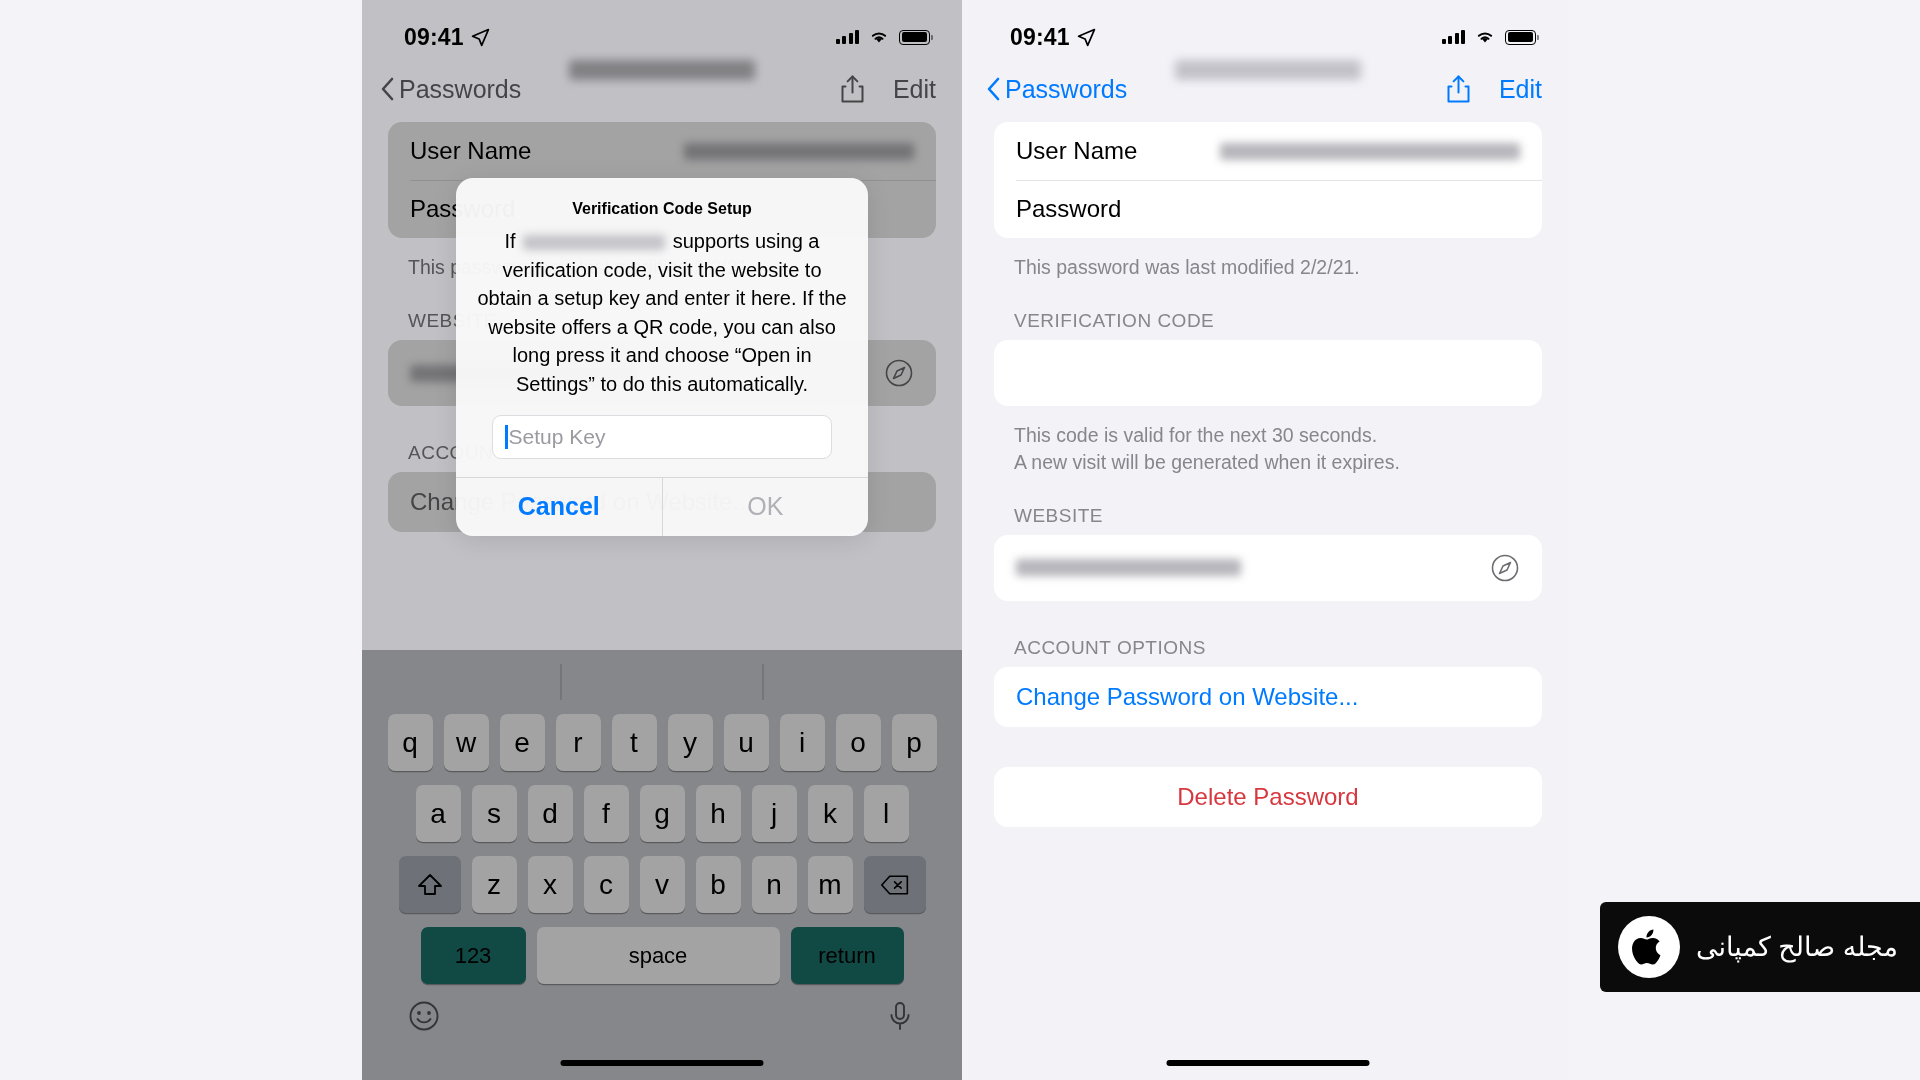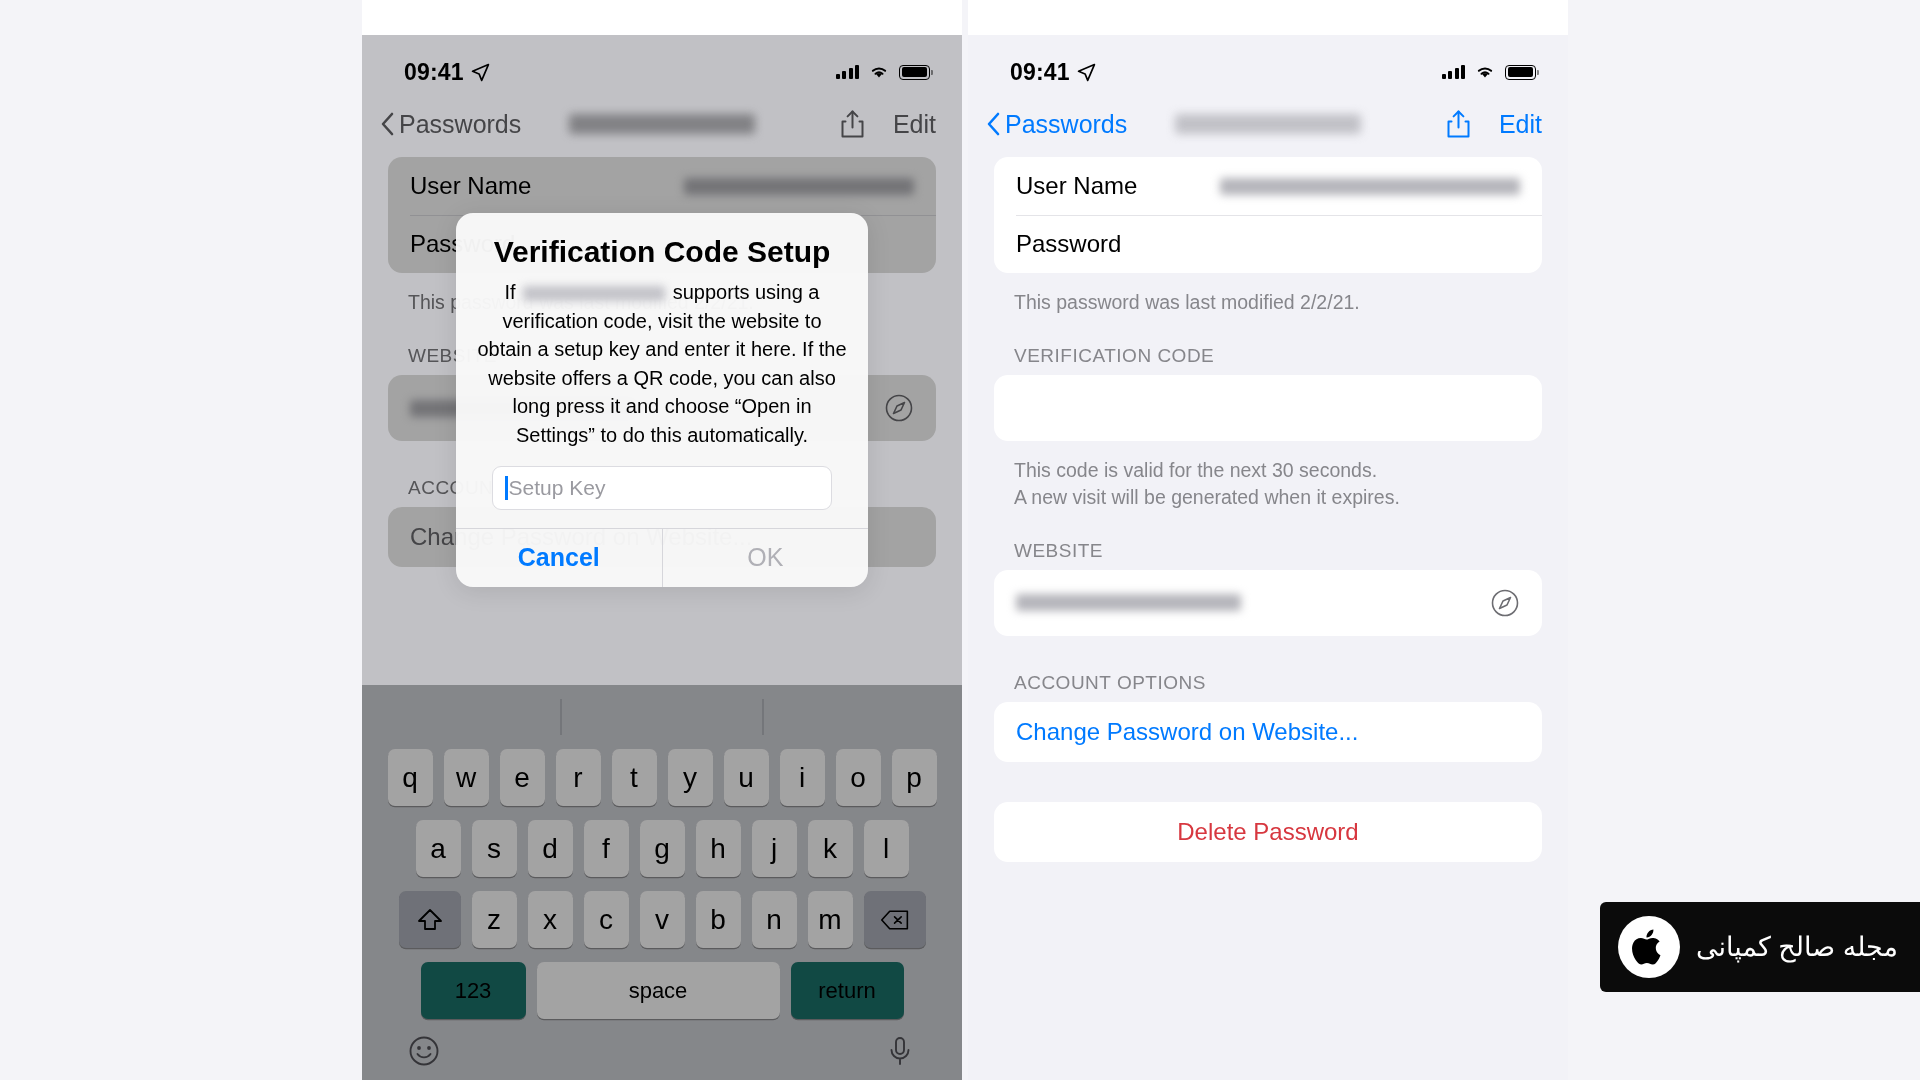--- a/index.html
+++ b/index.html
@@ -43,21 +43,20 @@
   .statusbar {
     height: 60px;
     display: flex;
     align-items: center;
     justify-content: space-between;
     padding: 14px 32px 0 42px;
     font-size: 23px;
     font-weight: bold;
     color: #000;
     letter-spacing: 0.2px;
-    margin-top: 35px;
   }
   .sb-left { display: flex; align-items: center; gap: 7px; }
   .sb-right { display: flex; align-items: center; gap: 9px; }
   .loc-arrow { width: 19px; height: 19px; display:block; }
   .bars { display: flex; align-items: flex-end; gap: 2.5px; height: 14px; }
   .bars i { display:block; width: 4px; background:#000; border-radius: 1px; }
   .bars i:nth-child(1){ height: 5px; }
   .bars i:nth-child(2){ height: 8px; }
   .bars i:nth-child(3){ height: 11px; }
   .bars i:nth-child(4){ height: 14px; }
@@ -71,21 +70,20 @@
     content:''; position:absolute; right:-4px; top:4.2px;
     width:2.2px; height:5.4px; background:#000; border-radius:0 1px 1px 0;
     opacity:.45;
   }
   .batt i { display:block; height:100%; width:100%; background:#000; border-radius:2px; }
 
   
   .navbar {
     height: 62px;
     display: flex;
-    align-items: center;
     padding: 0 26px 4px 18px;
     position: relative;
   }
   .nav-back {
     display: flex; align-items: center; gap: 5px;
     font-size: 25px;
   }
   .chev {
     width: 14px; height: 24px; display:block;
   }
@@ -181,21 +179,21 @@
     transform: translateX(-50%);
     width: 412px;
     background: rgba(249,249,249,0.965);
     border-radius: 17px;
     overflow: hidden;
     box-shadow: 0 4px 24px rgba(0,0,0,.10);
     text-align: center;
   }
   .alert-body { padding: 22px 20px 18px; }
   .alert-title {
-    font-size: 30px; font-weight: bold; color:#000;
+    font-size: 16px; font-weight: bold; color:#000;
     margin-bottom: 9px;
   }
   .alert-msg {
     font-size: 20px; line-height: 1.43; color:#000;
   }
   .alert-msg .inline-blur {
     display:inline-block; vertical-align: middle;
     width: 142px; height: 15px;
     background:#c2c2c8; border-radius:3px; filter: blur(4px);
     margin: 0 2px;

